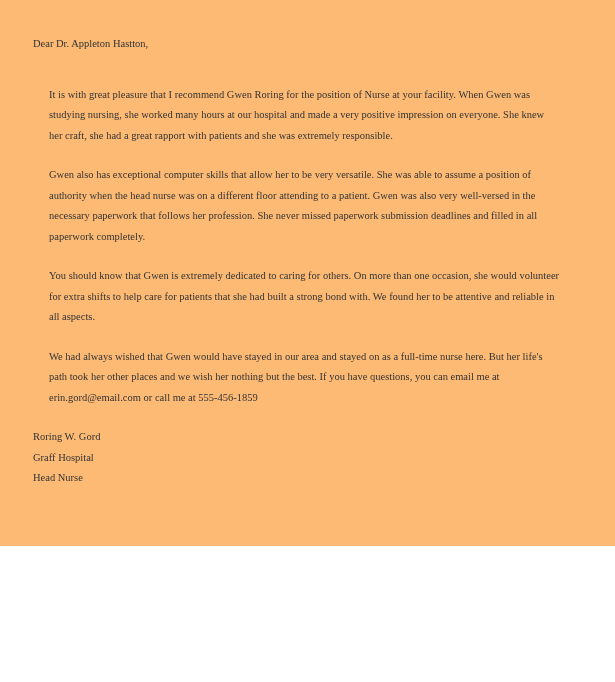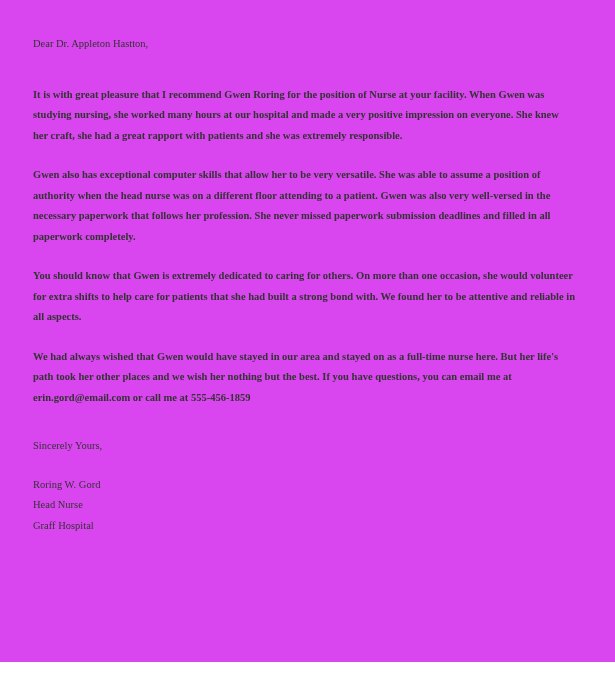--- a/index.html
+++ b/index.html
@@ -8,37 +8,36 @@
     background: #ffffff;
   }
   body {
     width: 615px;
     height: 682px;
     overflow: hidden;
   }
   .page {
     box-sizing: border-box;
     width: 615px;
-    height: 662px;
+    height: 546px;
     padding: 34px 0 0 33px;
-    background: #d946ef;
+    background: #fdba74;
     font-family: "Liberation Serif", "DejaVu Serif", serif;
     font-size: 10.5px;
     line-height: 20.5px;
     color: #333333;
   }
   .salutation {
     margin: 0 0 30px 0;
     white-space: pre-line;
   }
   .para {
-    margin: 0 0 19px 0;
+    margin: 0 0 19px 16px;
     white-space: pre-line;
     max-width: 582px;
-    font-weight: bold;
   }
   .closing {
     margin: 28px 0 18px 0;
     white-space: pre-line;
   }
   .sig-line {
     margin: 0;
     white-space: pre-line;
   }
 </style>
@@ -58,20 +57,19 @@
 paperwork completely.</p>
 
   <p class="para">You should know that Gwen is extremely dedicated to caring for others. On more than one occasion, she would volunteer
 for extra shifts to help care for patients that she had built a strong bond with. We found her to be attentive and reliable in
 all aspects.</p>
 
   <p class="para">We had always wished that Gwen would have stayed in our area and stayed on as a full-time nurse here. But her life's
 path took her other places and we wish her nothing but the best. If you have questions, you can email me at
 erin.gord@email.com or call me at 555-456-1859</p>
 
-  <p class="closing">Sincerely Yours,</p>
 
   <div>
     <p class="sig-line">Roring W. Gord</p>
+    <p class="sig-line">Graff Hospital</p>
     <p class="sig-line">Head Nurse</p>
-    <p class="sig-line">Graff Hospital</p>
   </div>
 </div>
 
 </body></html>

